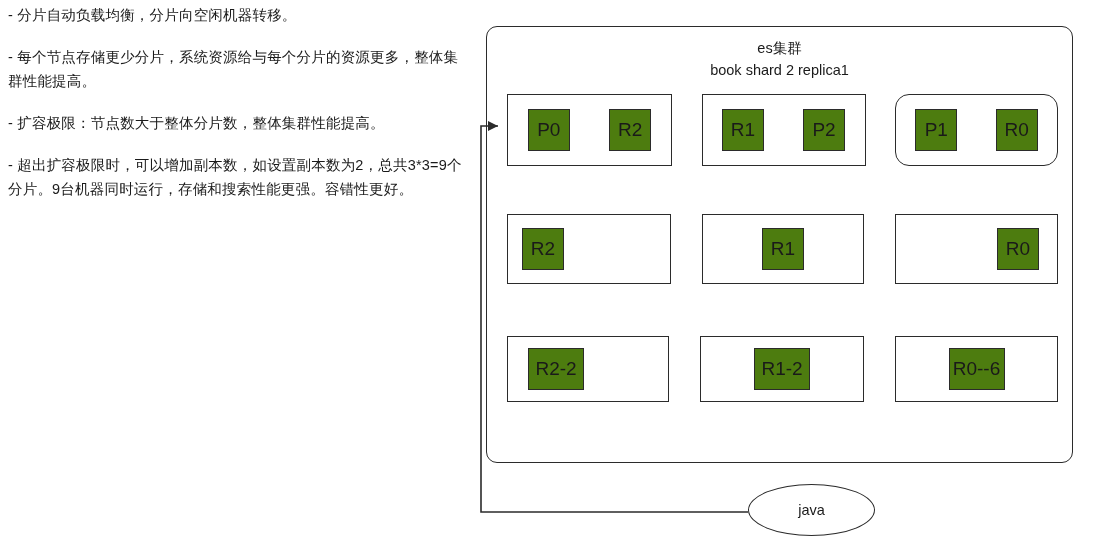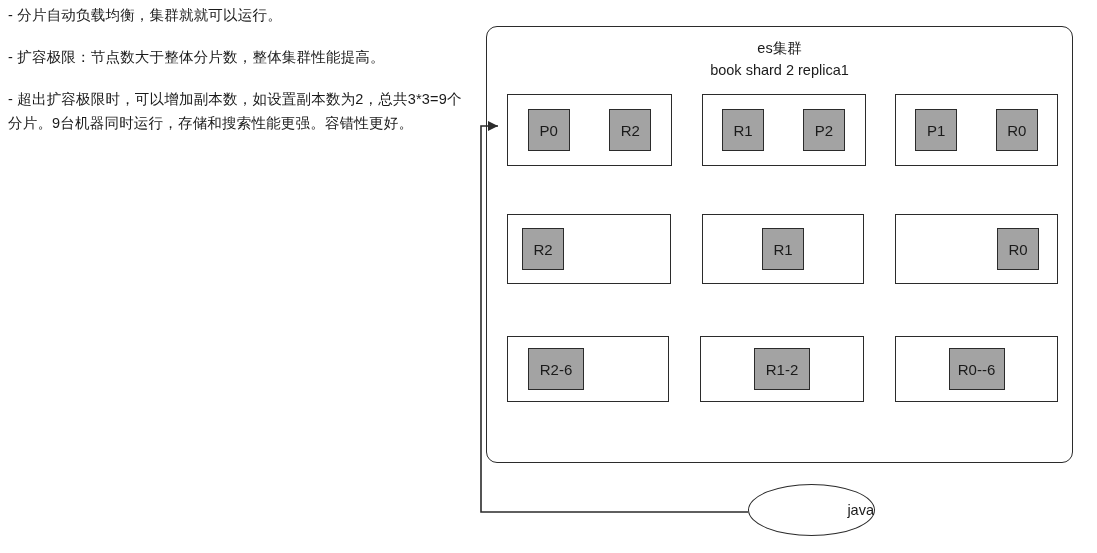--- a/index.html
+++ b/index.html
@@ -78,21 +78,21 @@
 
   .node {
     border: 1.6px solid #2b2b2b;
     box-sizing: border-box;
     background: #fff;
     position: relative;
   }
   
   #row-0 .node { width: 165px; height: 72px; }
   #row-0 .node:nth-child(2) { width: 164px; }
-  #row-0 .node:nth-child(3) { width: 163px; }
+  #row-0 .node:nth-child(3) { width: 163px; border-radius: 14px; }
 
   #row-1 .node { width: 164px; height: 70px; }
   #row-1 .node:nth-child(2) { width: 162px; }
   #row-1 .node:nth-child(3) { width: 163px; }
 
   #row-2 .node { width: 162px; height: 66px; }
   #row-2 .node:nth-child(2) { width: 164px; padding-left: 19px; }
   #row-2 .node:nth-child(3) { width: 163px; }
 
   .shards {
@@ -119,59 +119,60 @@
     justify-content: flex-start;
     padding-left: 20px;
   }
 
   .shard {
     border: 1.5px solid #2b2b2b;
     box-sizing: border-box;
     display: flex;
     align-items: center;
     justify-content: center;
-    font-size: 15px;
-    color: #1a1a1a;
-    background: #a3a3a3;
+    font-size: 19px;
+    color: #1a1a1a;
+    background: #4d7c0f;
   }
   .shard.sq { width: 42px; height: 42px; }
   .shard.wide { width: 56px; height: 42px; }
 
   
   #java-node {
     position: absolute;
     left: 278px;
     top: 484px;
     width: 127px;
     height: 52px;
     border: 1.5px solid #2b2b2b;
     border-radius: 50%;
     box-sizing: border-box;
     display: flex;
     align-items: center;
-    justify-content: flex-end;
+    justify-content: center;
     font-size: 14.5px;
     background: #fff;
   }
 
   
   #connector {
     position: absolute;
     left: 0;
     top: 0;
     width: 620px;
     height: 553px;
     pointer-events: none;
   }
 </style>
 </head>
 <body>
 
 <div id="notes">
-  <p class="note">- 分片自动负载均衡，集群就就可以运行。</p>
+  <p class="note">- 分片自动负载均衡，分片向空闲机器转移。</p>
+  <p class="note">- 每个节点存储更少分片，系统资源给与每个分片的资源更多，整体集群性能提高。</p>
   <p class="note">- 扩容极限：节点数大于整体分片数，整体集群性能提高。</p>
   <p class="note">- 超出扩容极限时，可以增加副本数，如设置副本数为2，总共3*3=9个分片。9台机器同时运行，存储和搜索性能更强。容错性更好。</p>
 </div>
 
 <div id="diagram">
 
   <div id="cluster-box">
     <div id="cluster-title">es集群
 book shard 2 replica1</div>
 
@@ -210,21 +211,21 @@
       <div class="node">
         <div class="shards one-right">
           <div class="shard sq">R0</div>
         </div>
       </div>
     </div>
 
     <div class="node-row" id="row-2">
       <div class="node">
         <div class="shards one-mid-left">
-          <div class="shard wide">R2-6</div>
+          <div class="shard wide">R2-2</div>
         </div>
       </div>
       <div class="node">
         <div class="shards one-center">
           <div class="shard wide">R1-2</div>
         </div>
       </div>
       <div class="node">
         <div class="shards one-center">
           <div class="shard wide">R0--6</div>

